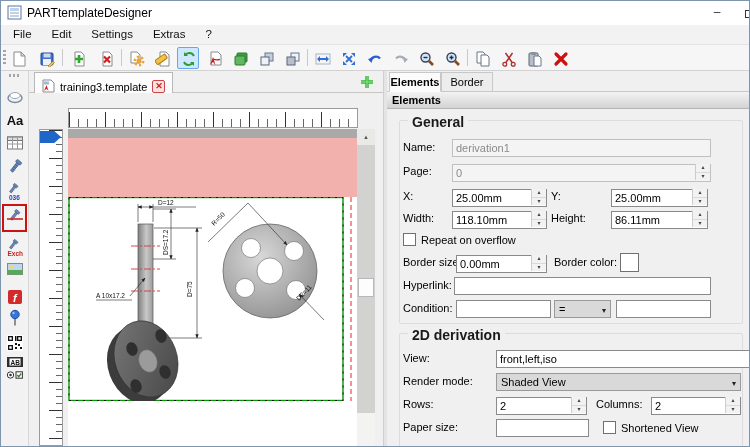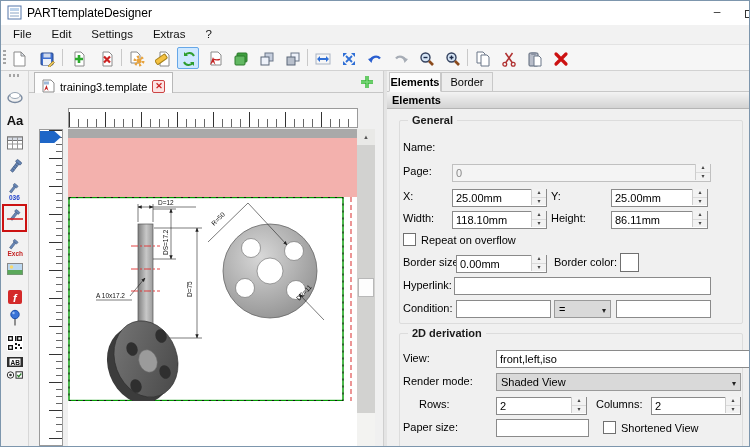--- a/index.html
+++ b/index.html
@@ -54,21 +54,21 @@
   #sbthumb{position:absolute;left:1px;top:149px;width:16px;height:19px;background:#fdfdfd;border:1px solid #b8b8b8;}
   
   #splitter{position:absolute;left:382px;top:0;width:4px;bottom:0;background:#e4e4e4;border-left:1px solid #cfcfcf;}
   
   #panel{position:absolute;left:386px;top:0;right:0;bottom:0;background:#f0f0f0;overflow:hidden;}
   #ptabs{position:absolute;left:0;top:0;right:0;height:21px;border-bottom:1px solid #c8c8c8;background:#f0f0f0;}
   .ptab{position:absolute;top:1px;height:20px;line-height:19px;text-align:center;font-size:11px;border:1px solid #c8c8c8;background:#ededed;}
   .ptab.active{background:#fbfbfb;font-weight:bold;border-bottom:1px solid #fbfbfb;}
   #phead{position:absolute;left:0;top:21px;right:0;height:17px;background:linear-gradient(#f3f3f3,#d3d3d3);border-bottom:1px solid #b5b5b5;font-size:11px;font-weight:bold;line-height:16px;padding-left:5px;}
   .grp{position:absolute;left:12px;width:344px;border:1px solid #dcdcdc;border-radius:2px;}
-  .cap{position:absolute;top:-7px;left:8px;background:#f0f0f0;padding:0 4px;font-size:11px;font-weight:bold;color:#1a1a1a;}
+  .cap{position:absolute;top:-7px;left:8px;background:#f0f0f0;padding:0 4px;font-size:14px;font-weight:bold;color:#1a1a1a;}
   .lbl{position:absolute;font-size:11px;color:#000;white-space:nowrap;}
   .in{position:absolute;height:18px;border:1px solid #8a8a8a;background:#fff;font-size:11px;padding:1px 3px;font-family:inherit;color:#000;}
   .in.dis{background:#f4f4f4;border-color:#c0c0c0;color:#8a8a8a;}
   .spin{position:absolute;height:18px;}
   .spin input{width:100%;height:100%;border:1px solid #8a8a8a;background:#fff;font-size:11px;font-family:inherit;padding:1px 17px 1px 3px;}
   .spin.dis input{background:#f4f4f4;border-color:#c0c0c0;color:#8a8a8a;}
   .sb{position:absolute;right:1px;top:1px;bottom:1px;width:15px;display:flex;flex-direction:column;border-left:1px solid #cdcdcd;}
   .sb i{flex:1;font-style:normal;font-size:6px;line-height:7px;text-align:center;background:#f2f2f2;color:#444;}
   .sb i:first-child{border-bottom:1px solid #dadada;}
   .combo{position:absolute;height:18px;background:#d9d9d9;border:1px solid #9a9a9a;font-size:11px;line-height:15px;padding:1px 18px 0 4px;}
@@ -479,20 +479,21 @@
       <div id="ptabs">
         <div class="ptab active" style="left:2px;width:52px">Elements</div>
         <div class="ptab" style="left:54px;width:52px">Border</div>
       </div>
       <div id="phead">Elements</div>
 
       <div class="grp" style="top:49px;height:204px">
         <span class="cap">General</span>
       </div>
       <span class="lbl" style="left:16px;top:70px">Name:</span>
+      <input class="in dis" style="left: 65px; top: 68px; width: 259px;" disabled="" value="derivation1">
       <span class="lbl" style="left:16px;top:94px">Page:</span>
       <div class="spin dis" style="left:65px;top:92px;width:259px"><input disabled="" value="0" style=""><span class="sb">
             <i>▴</i>
             <i>▾</i>
           </span></div>
       <span class="lbl" style="left:16px;top:119px">X:</span>
       <div class="spin" style="left:65px;top:117px;width:95px"><input value="25.00mm" style=""><span class="sb">
             <i>▴</i>
             <i>▾</i>
           </span></div>
@@ -527,21 +528,21 @@
       <div class="combo" style="left:167px;top:229px;width:57px"><span>=</span><span class="ar">▾</span></div>
       <input class="in" style="left: 229px; top: 229px; width: 95px;" value="">
 
       <div class="grp" style="top:262px;height:122px">
         <span class="cap">2D derivation</span>
       </div>
       <span class="lbl" style="left:16px;top:281px">View:</span>
       <input class="in" style="left: 109px; top: 279px; width: 275px;" value="front,left,iso">
       <span class="lbl" style="left:16px;top:304px">Render mode:</span>
       <div class="combo" style="left:109px;top:302px;width:245px"><span>Shaded View</span><span class="ar">▾</span></div>
-      <span class="lbl" style="left:32px;top:327px">Rows:</span>
+      <span class="lbl" style="left:16px;top:327px">Rows:</span>
       <div class="spin" style="left:109px;top:325px;width:91px"><input value="2" style=""><span class="sb">
             <i>▴</i>
             <i>▾</i>
           </span></div>
       <span class="lbl" style="left:209px;top:327px">Columns:</span>
       <div class="spin" style="left:264px;top:325px;width:90px"><input value="2" style=""><span class="sb">
             <i>▴</i>
             <i>▾</i>
           </span></div>
       <span class="lbl" style="left:16px;top:350px">Paper size:</span>

